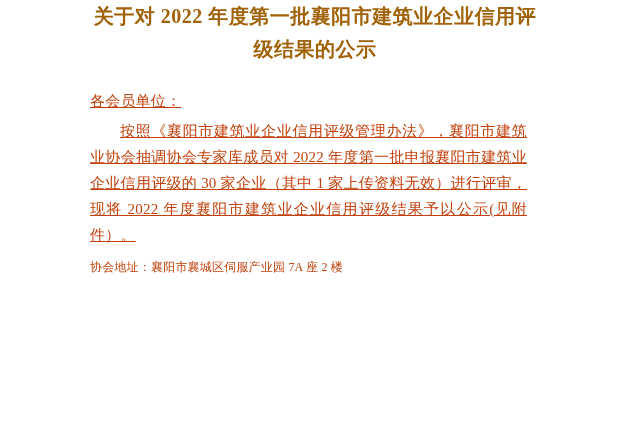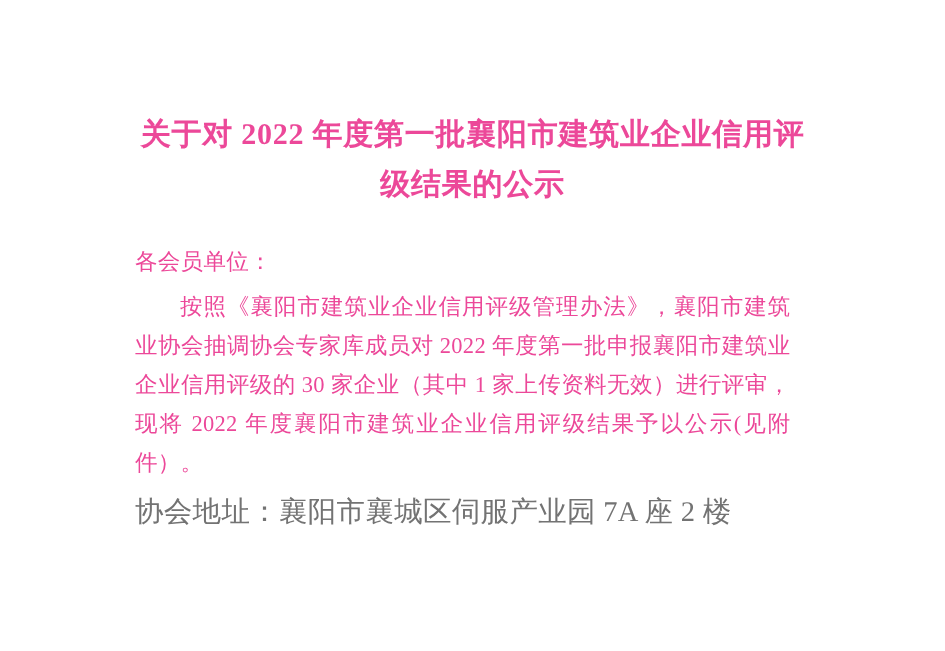--- a/index.html
+++ b/index.html
@@ -17,52 +17,52 @@
   .page {
     position: relative;
     width: 630px;
     height: 434px;
     background: #ffffff;
     box-sizing: border-box;
     padding: 0 90px;
   }
   .doc-title {
     margin: 0;
-    padding-top: 74px;
     text-align: center;
     font-size: 20px;
     font-weight: bold;
     line-height: 33px;
     letter-spacing: 0.5px;
-    color: #ec4899;
+    color: #a16207;
   }
   .body-block {
     margin-top: 22px;
   }
   p.para {
     margin: 0 13px 4px 0;
     font-size: 15px;
     line-height: 26px;
     text-align: justify;
     text-justify: inter-ideograph;
     letter-spacing: 0.2px;
-    color: #ec4899;
+    color: #c2410c;
+    text-decoration: underline;
   }
   p.indent {
     text-indent: 2em;
   }
   p.salutation {
     text-indent: 0;
   }
   .info-line {
     margin: 0;
-    font-size: 19px;
+    font-size: 12px;
     line-height: 27px;
     letter-spacing: 0.2px;
-    color: #737373;
+    color: #c2410c;
   }
   .info-line .label {
     font-weight: normal;
   }
   .gap-sm { height: 2px; }
 </style>
 </head>
 <body>
 
 <div class="page">

